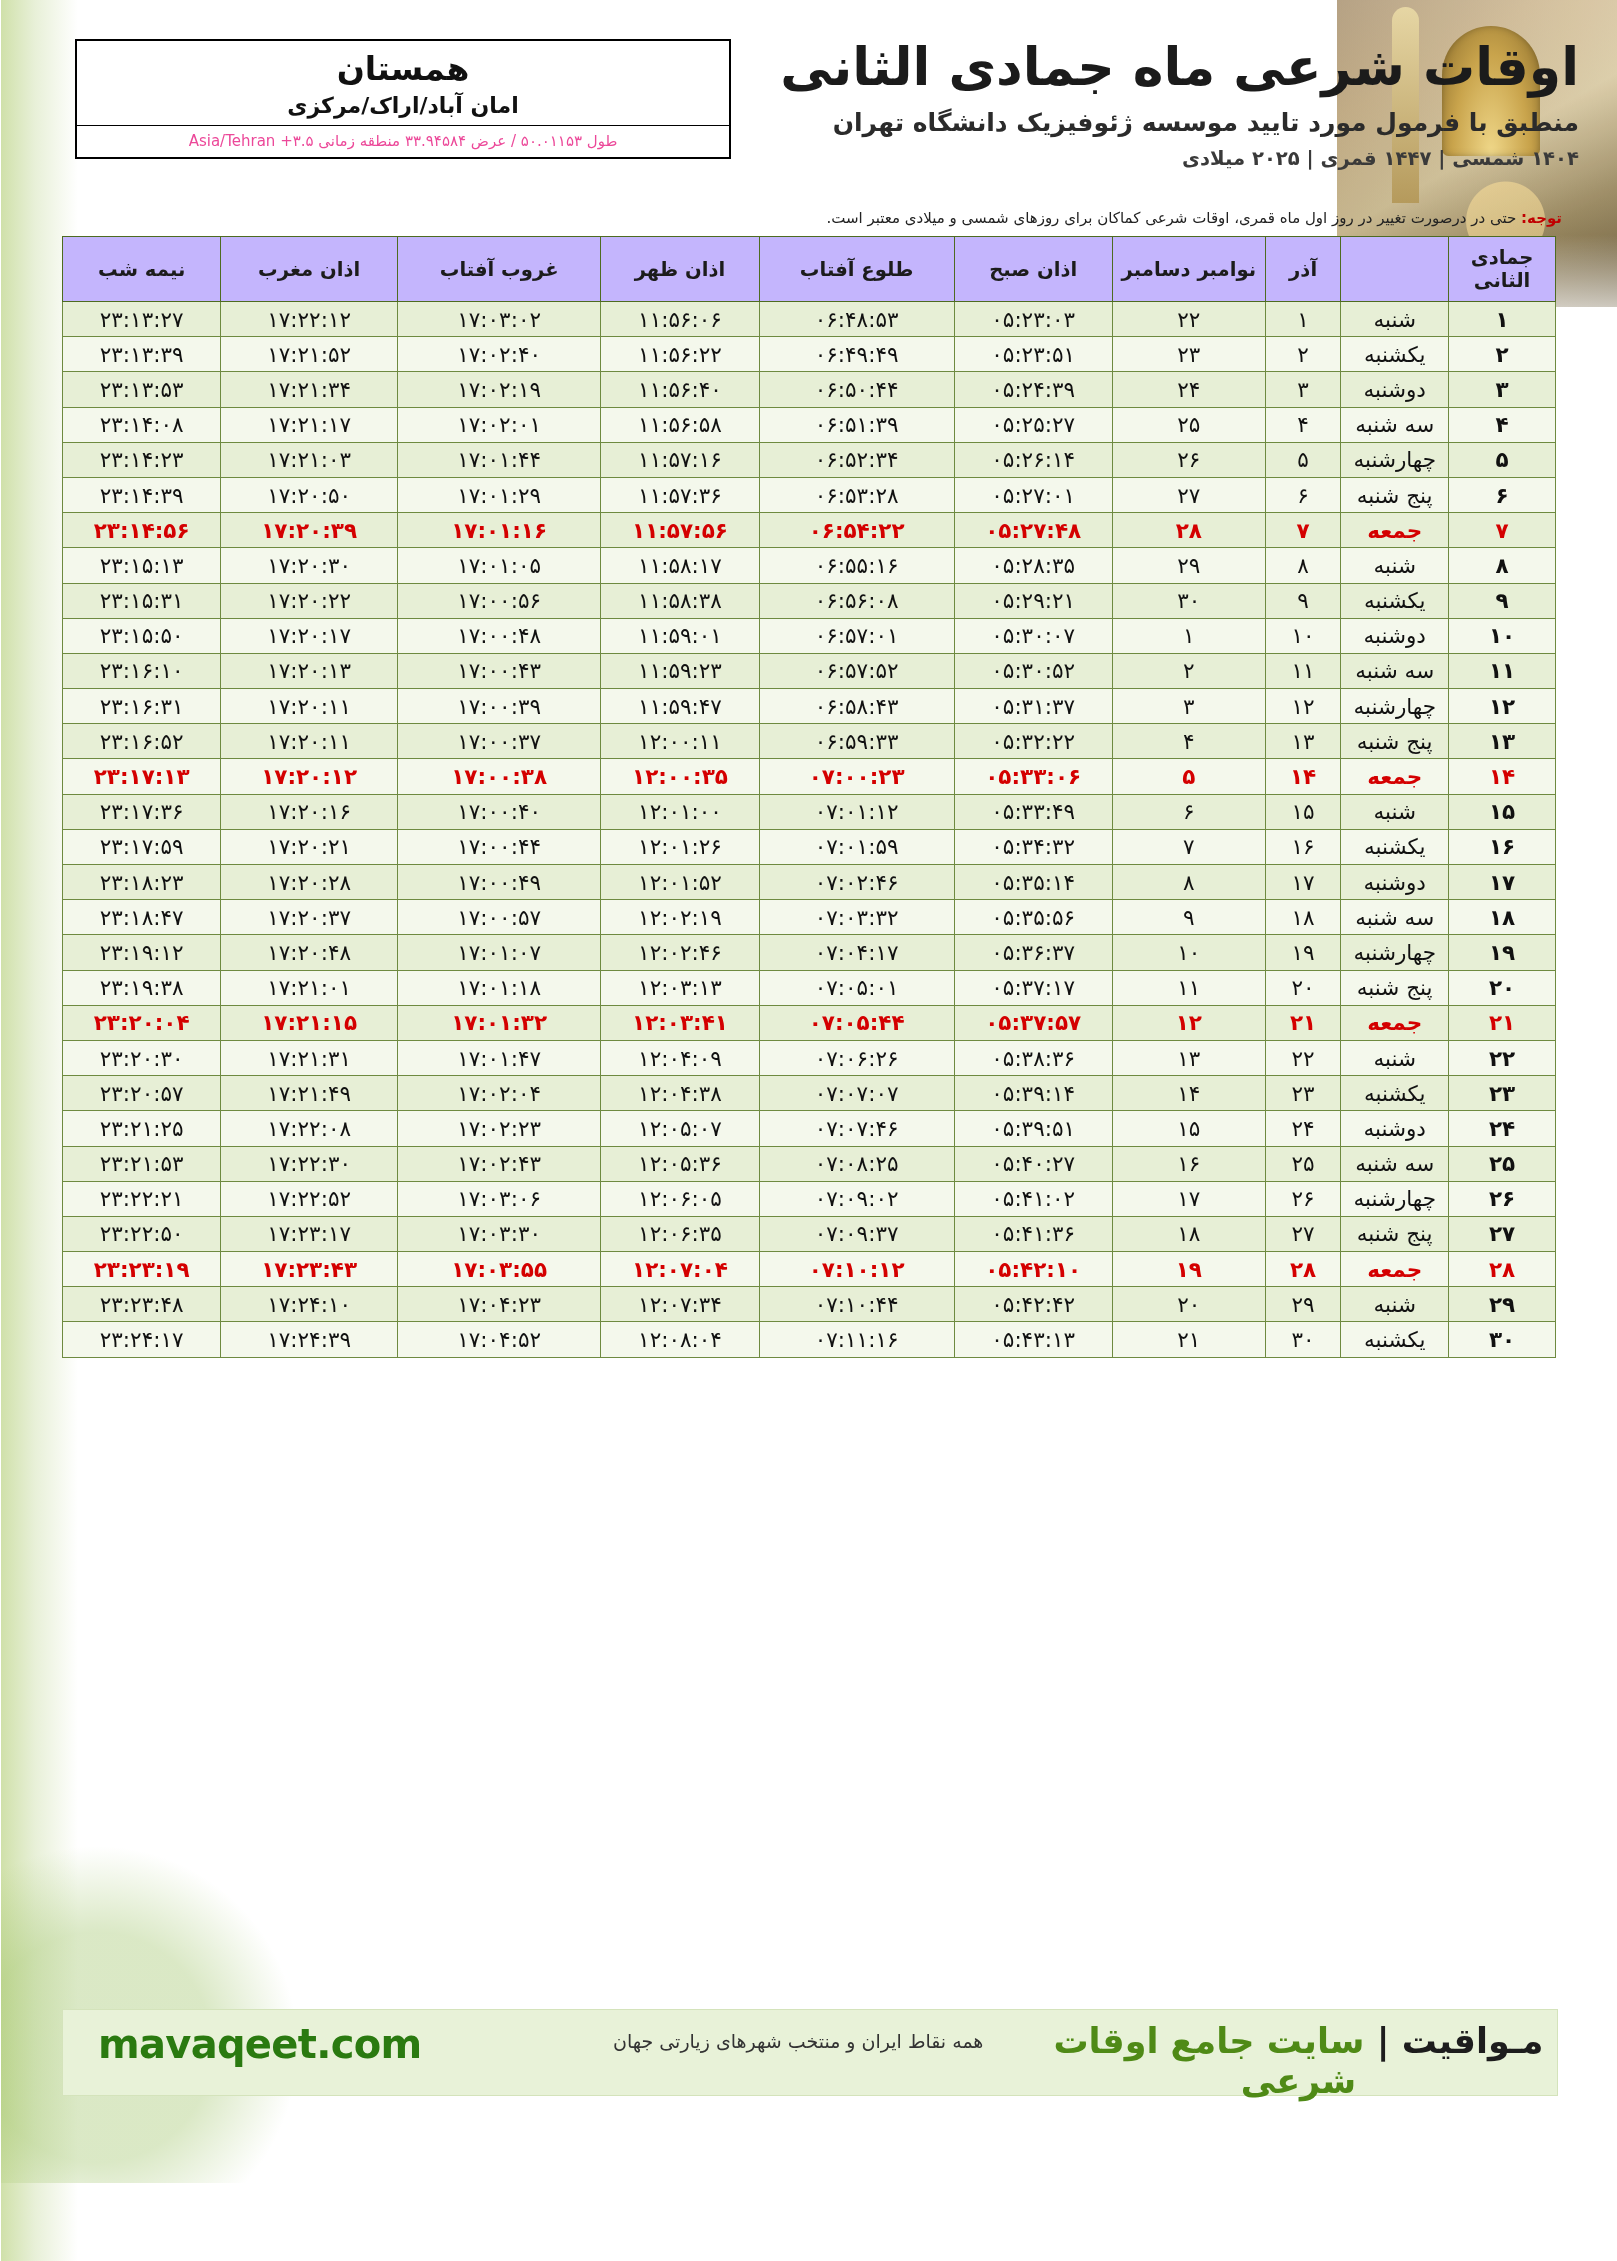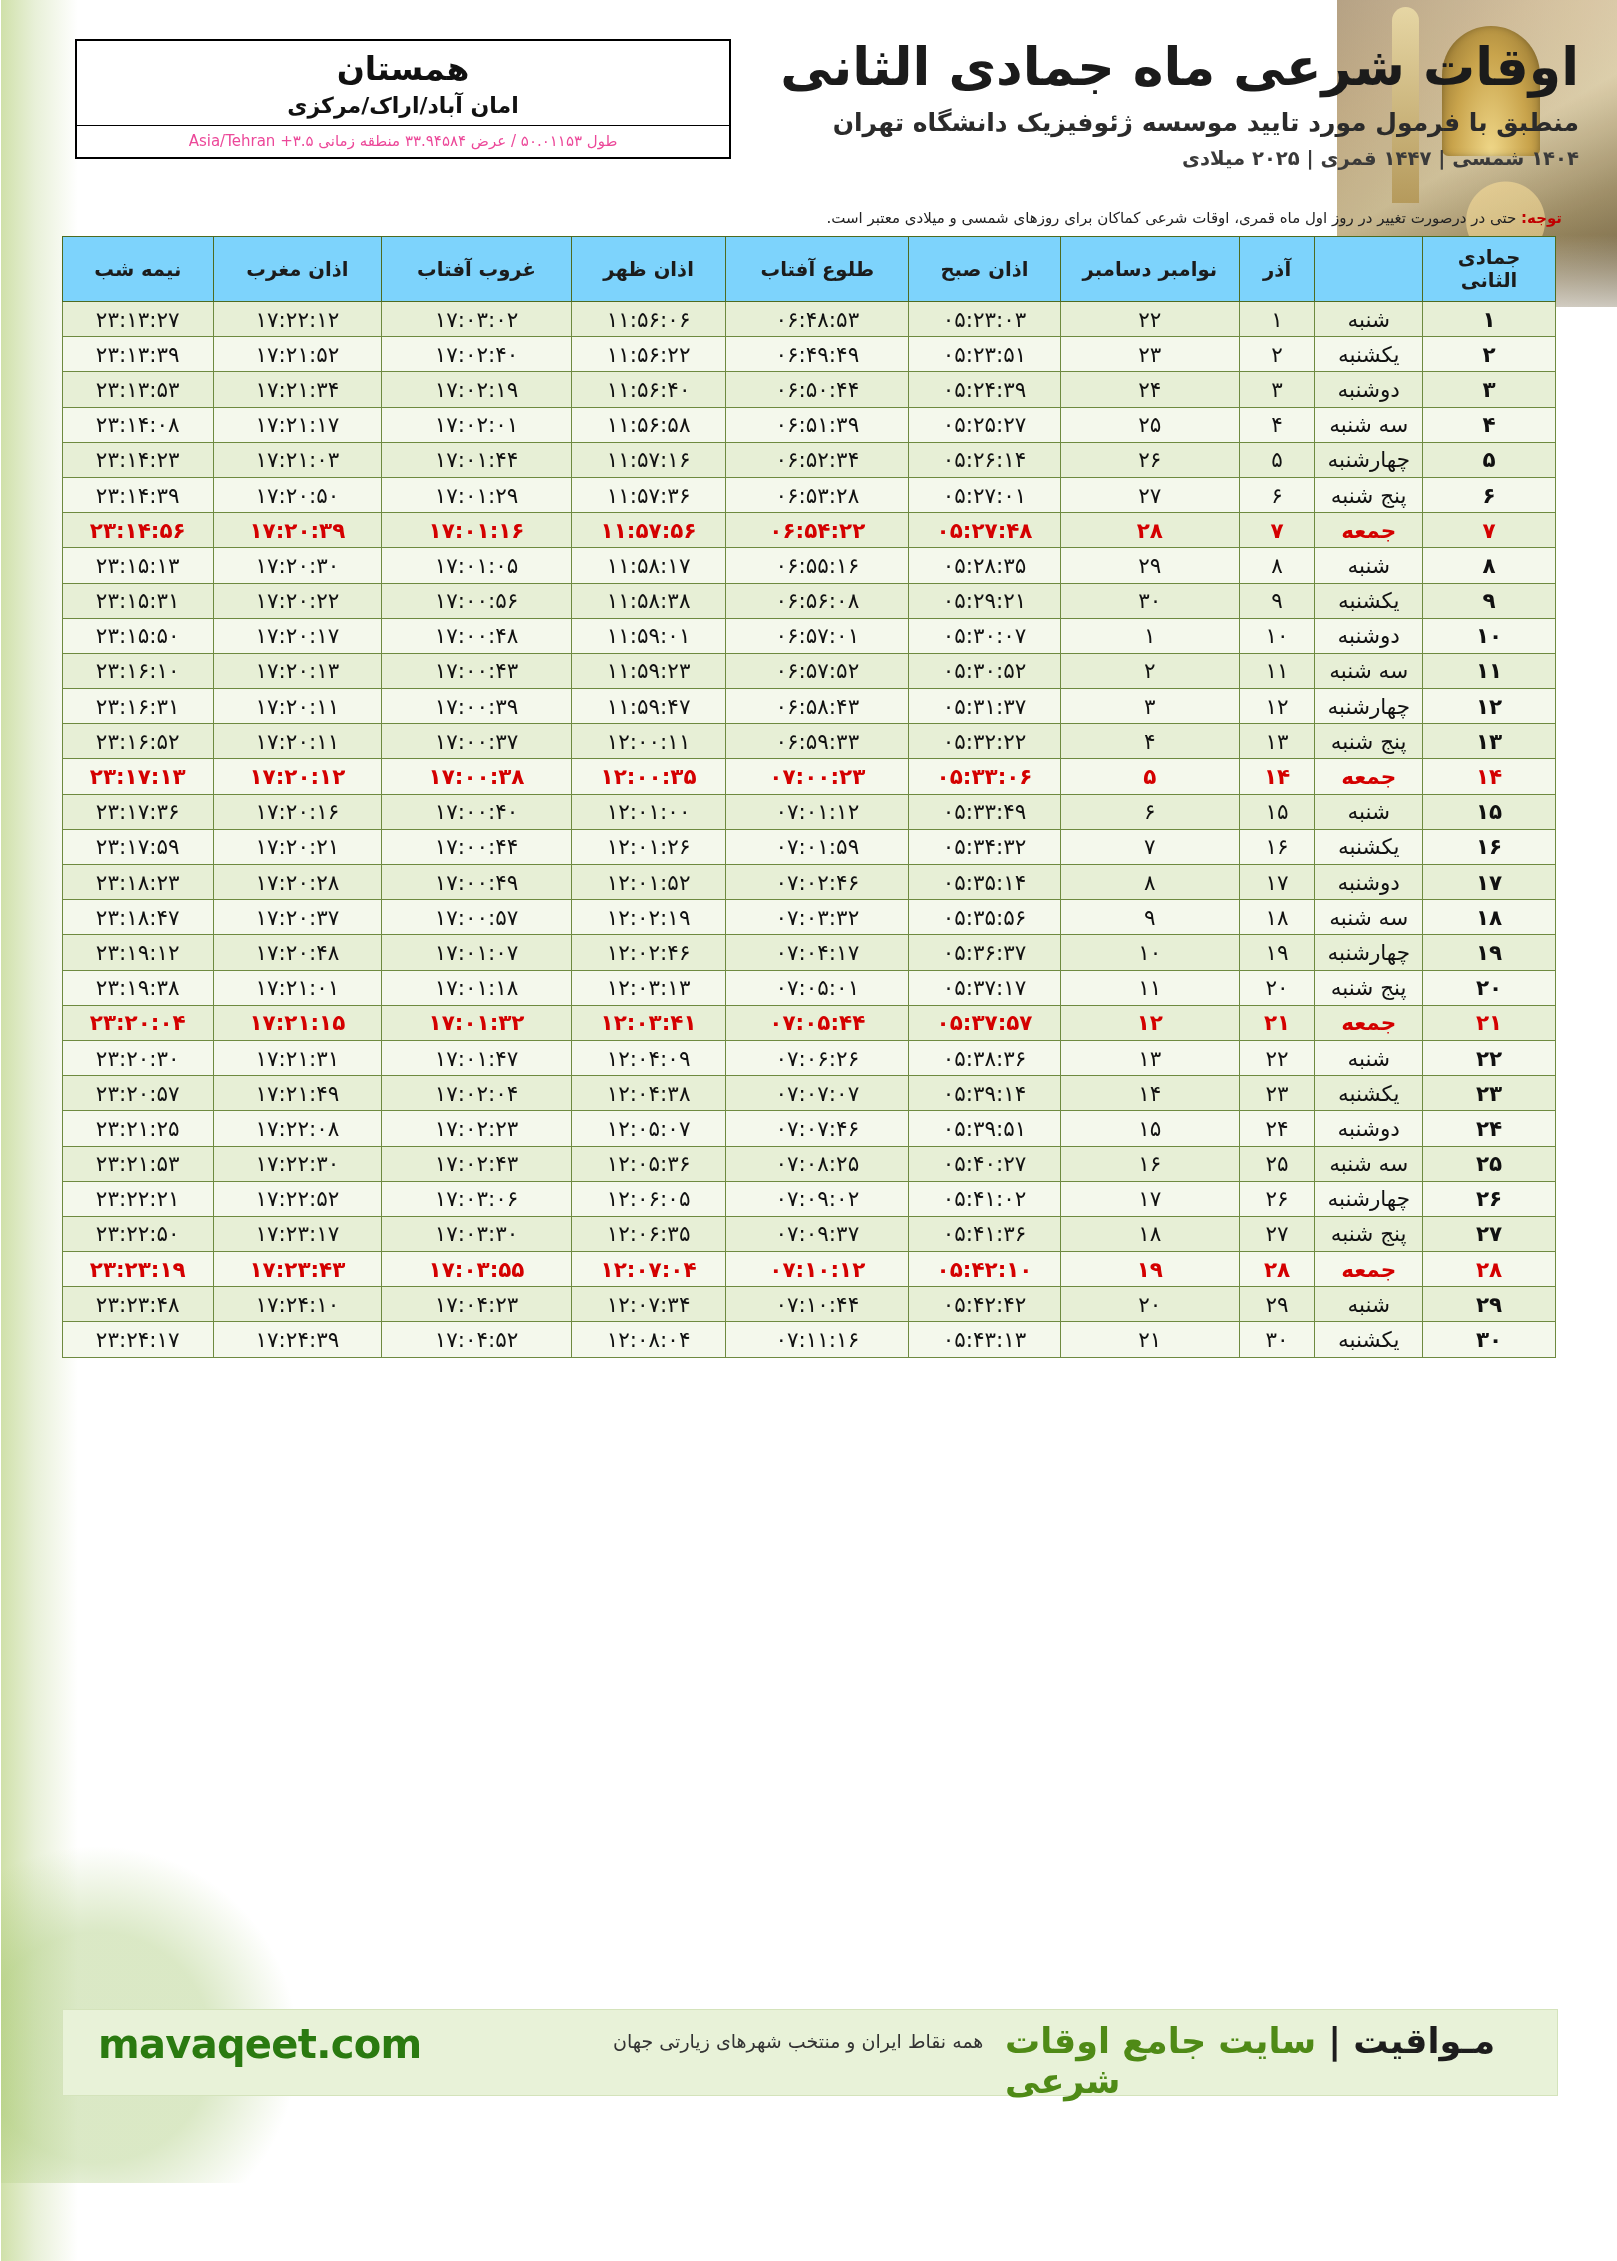--- a/index.html
+++ b/index.html
@@ -83,22 +83,22 @@
   }
   .note b{color:#c00000;}
 
   
   table.times{
     position:absolute;left:62px;top:236px;
     width:1494px;border-collapse:collapse;direction:rtl;
     font-family:"DejaVu Sans","Liberation Sans",sans-serif;
   }
   table.times th{
-    background:#7dd3fc;color:#1c1c1c;font-size:19.6px;font-weight:bold;
-    border:1.3px solid #4e6b20;padding:9px 17px;text-align:center;
+    background:#c4b5fd;color:#1c1c1c;font-size:19.6px;font-weight:bold;
+    border:1.3px solid #4e6b20;padding:9px 4px;text-align:center;
     position:relative;
   }
   table.times td{
     border:1.3px solid #6e8a40;text-align:center;font-size:21.5px;color:#111;
     padding:4.6px 1.3px;background:#e7efd6;
     font-variant-numeric:tabular-nums;
   }
   table.times tr.alt td{background:#f4f8ec;}
   td.idx{font-size:24px;font-weight:bold;width:62px;}
   td.day{font-size:18px;width:104px;}
@@ -108,21 +108,21 @@
   tr.friday td.idx{color:#d40000;}
   .hijri-head{width:98px;}
   .greg-head{width:144px;}
 
   
   .footer-band{
     position:absolute;left:62px;top:2009px;width:1494px;height:85px;
     background:#e8f2d8;border:0.7px solid #d4e3bb;
   }
   .footer-brand{
-    position:absolute;right:26px;top:2021px;width:587px;text-align:left;
+    position:absolute;right:26px;top:2021px;width:587px;text-align:center;
     direction:rtl;font-size:35px;font-weight:bold;color:#1d1d1d;
   }
   .footer-brand .green{color:#4f8a16;}
   .footer-tag{
     position:absolute;right:418px;top:2030px;width:587px;text-align:left;
     direction:rtl;font-size:19px;color:#333;
   }
   .footer-site{
     position:absolute;left:98px;top:2021px;font-size:40px;font-weight:bold;color:#2a7a10;
     letter-spacing:-0.7px;

